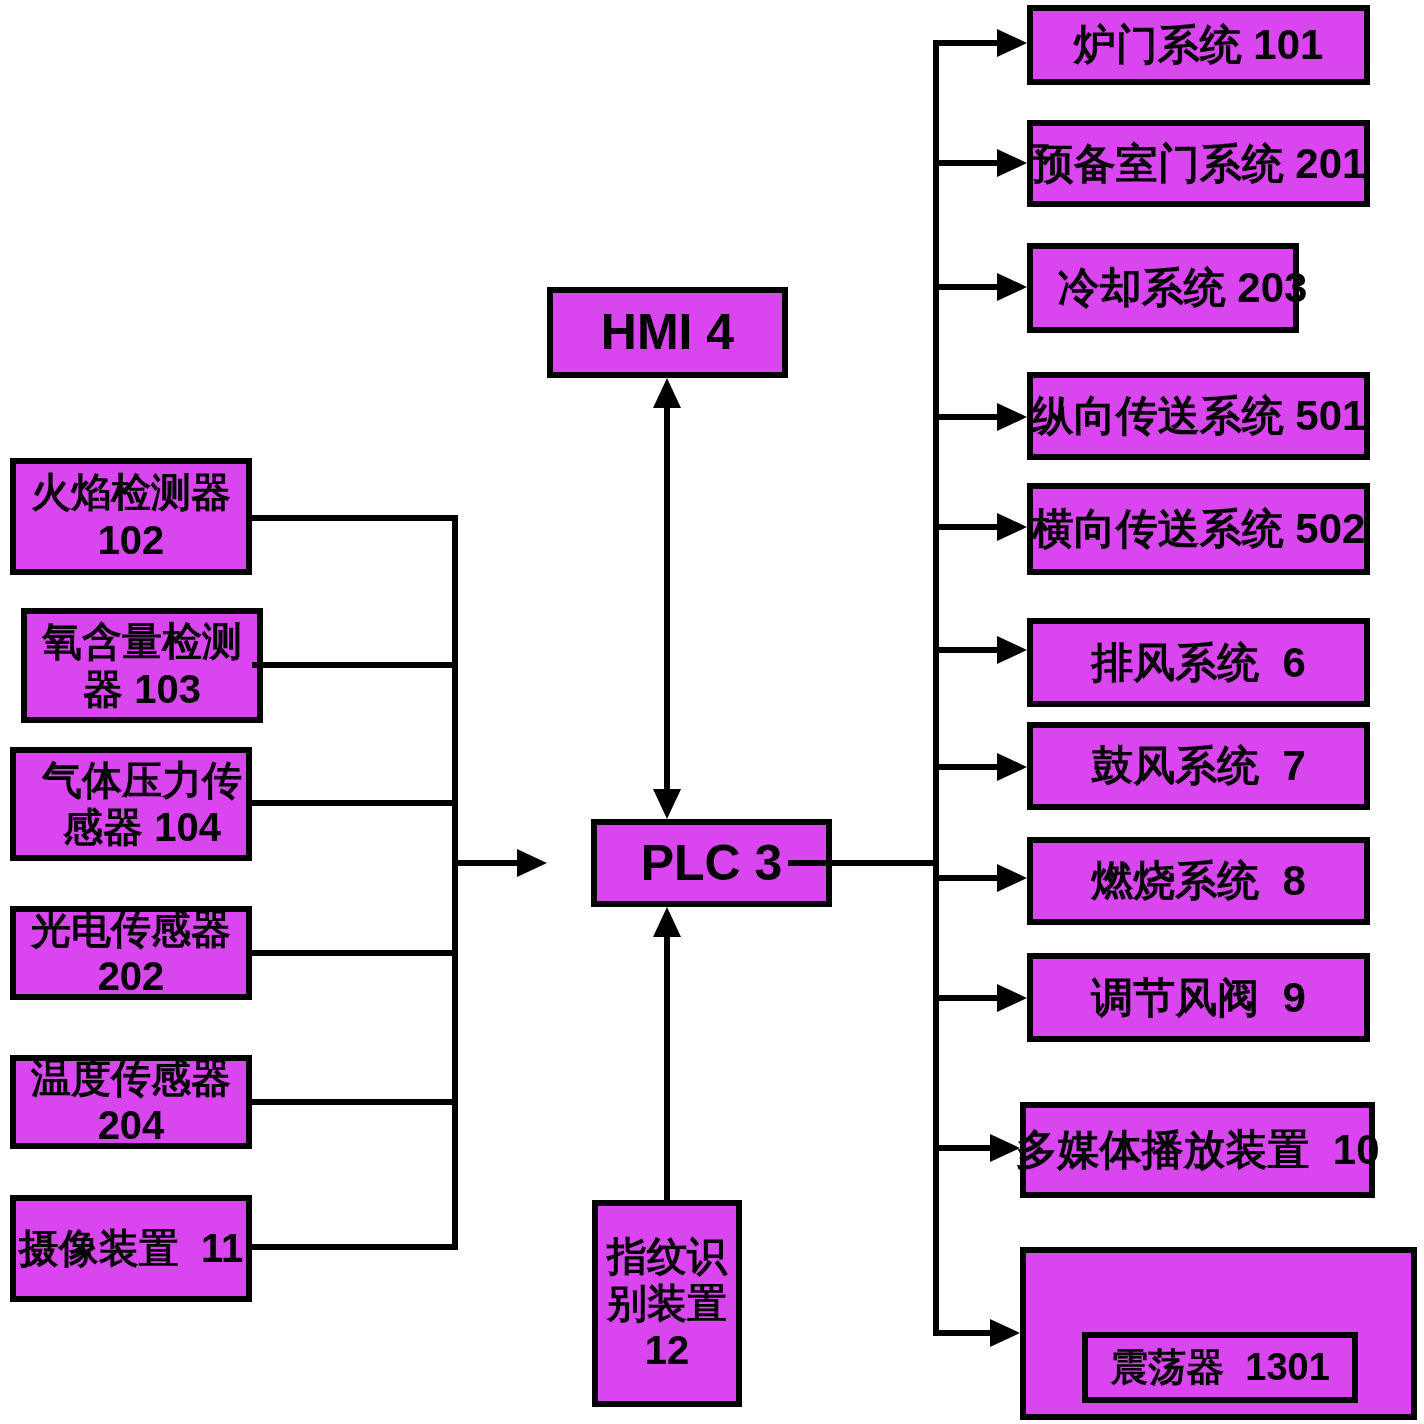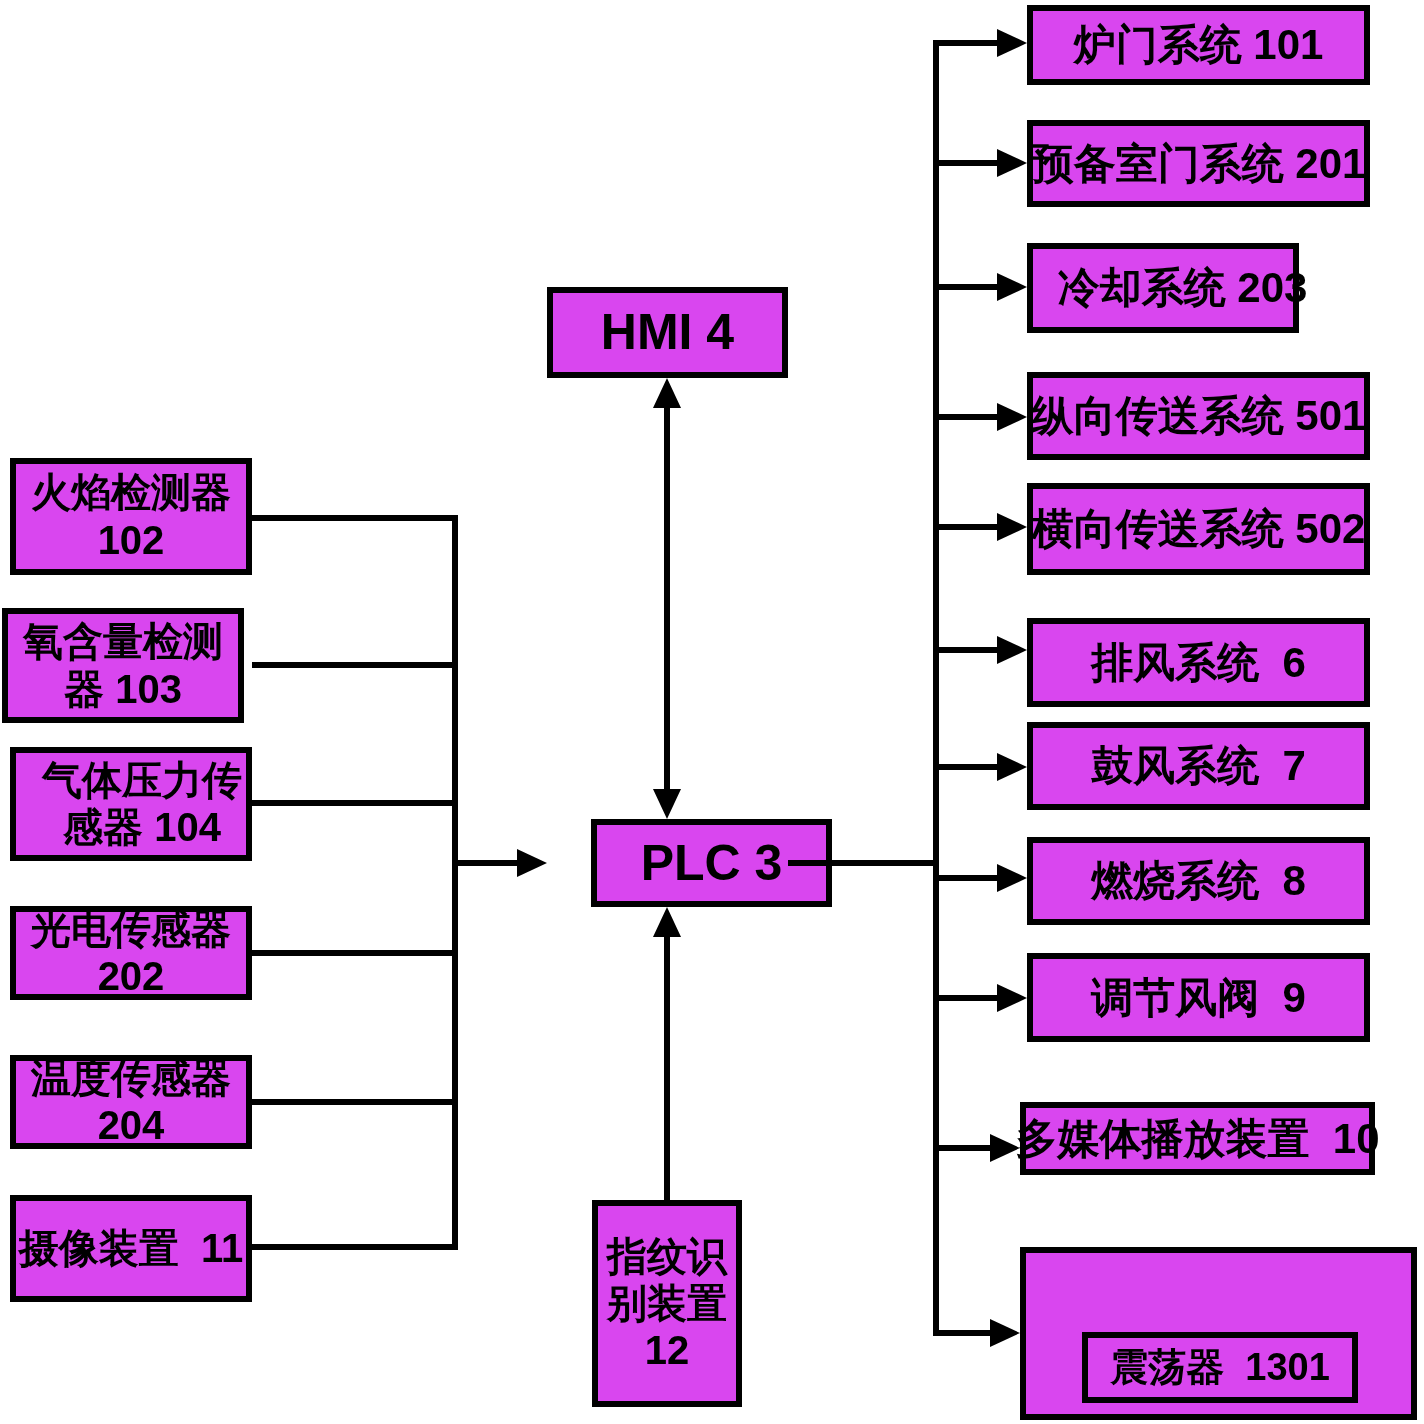--- a/index.html
+++ b/index.html
@@ -24,21 +24,21 @@
     border-left:30px solid #000;}
   .arrow-up{position:absolute;width:0;height:0;
     border-left:14px solid transparent;border-right:14px solid transparent;
     border-bottom:30px solid #000;}
   .arrow-down{position:absolute;width:0;height:0;
     border-left:14px solid transparent;border-right:14px solid transparent;
     border-top:30px solid #000;}
 
   
   .n102{left:10px;top:458px;width:242px;height:117px;}
-  .n103{left:2px;top:608px;width:242px;height:115px;}
+  .n103{left:21px;top:608px;width:242px;height:115px;}
   .n104{left:10px;top:747px;width:242px;height:114px;padding-left:22px;}
   .n202{left:10px;top:906px;width:242px;height:94px;}
   .n204{left:10px;top:1055px;width:242px;height:94px;}
   .n11 {left:10px;top:1195px;width:242px;height:107px;}
 
   
   .c102{left:252px;top:515px;width:203px;}
   .c103{left:252px;top:662px;width:203px;}
   .c104{left:252px;top:800px;width:203px;}
   .c202{left:252px;top:950px;width:203px;}
@@ -77,21 +77,21 @@
   
   .r101{left:1027px;top:5px;width:343px;height:80px;}
   .r201{left:1027px;top:120px;width:343px;height:87px;}
   .r203{left:1027px;top:243px;width:272px;height:90px;padding-left:39px;}
   .r501{left:1027px;top:372px;width:343px;height:88px;}
   .r502{left:1027px;top:483px;width:343px;height:92px;}
   .r6  {left:1027px;top:608px;width:343px;height:89px;margin-top:10px;}
   .r7  {left:1027px;top:722px;width:343px;height:88px;}
   .r8  {left:1027px;top:837px;width:343px;height:88px;}
   .r9  {left:1027px;top:953px;width:343px;height:89px;}
-  .r10 {left:1020px;top:1102px;width:355px;height:73px;}
+  .r10 {left:1020px;top:1102px;width:355px;height:96px;}
   .r13 {left:1020px;top:1247px;width:397px;height:173px;
         justify-content:flex-start;padding-top:14px;}
   .r1301{left:56px;top:79px;width:276px;height:71px;font-size:38px;}
 </style>
 </head>
 <body>
 
 <div id="canvas">
 
   <div class="node n102 fs-l">

